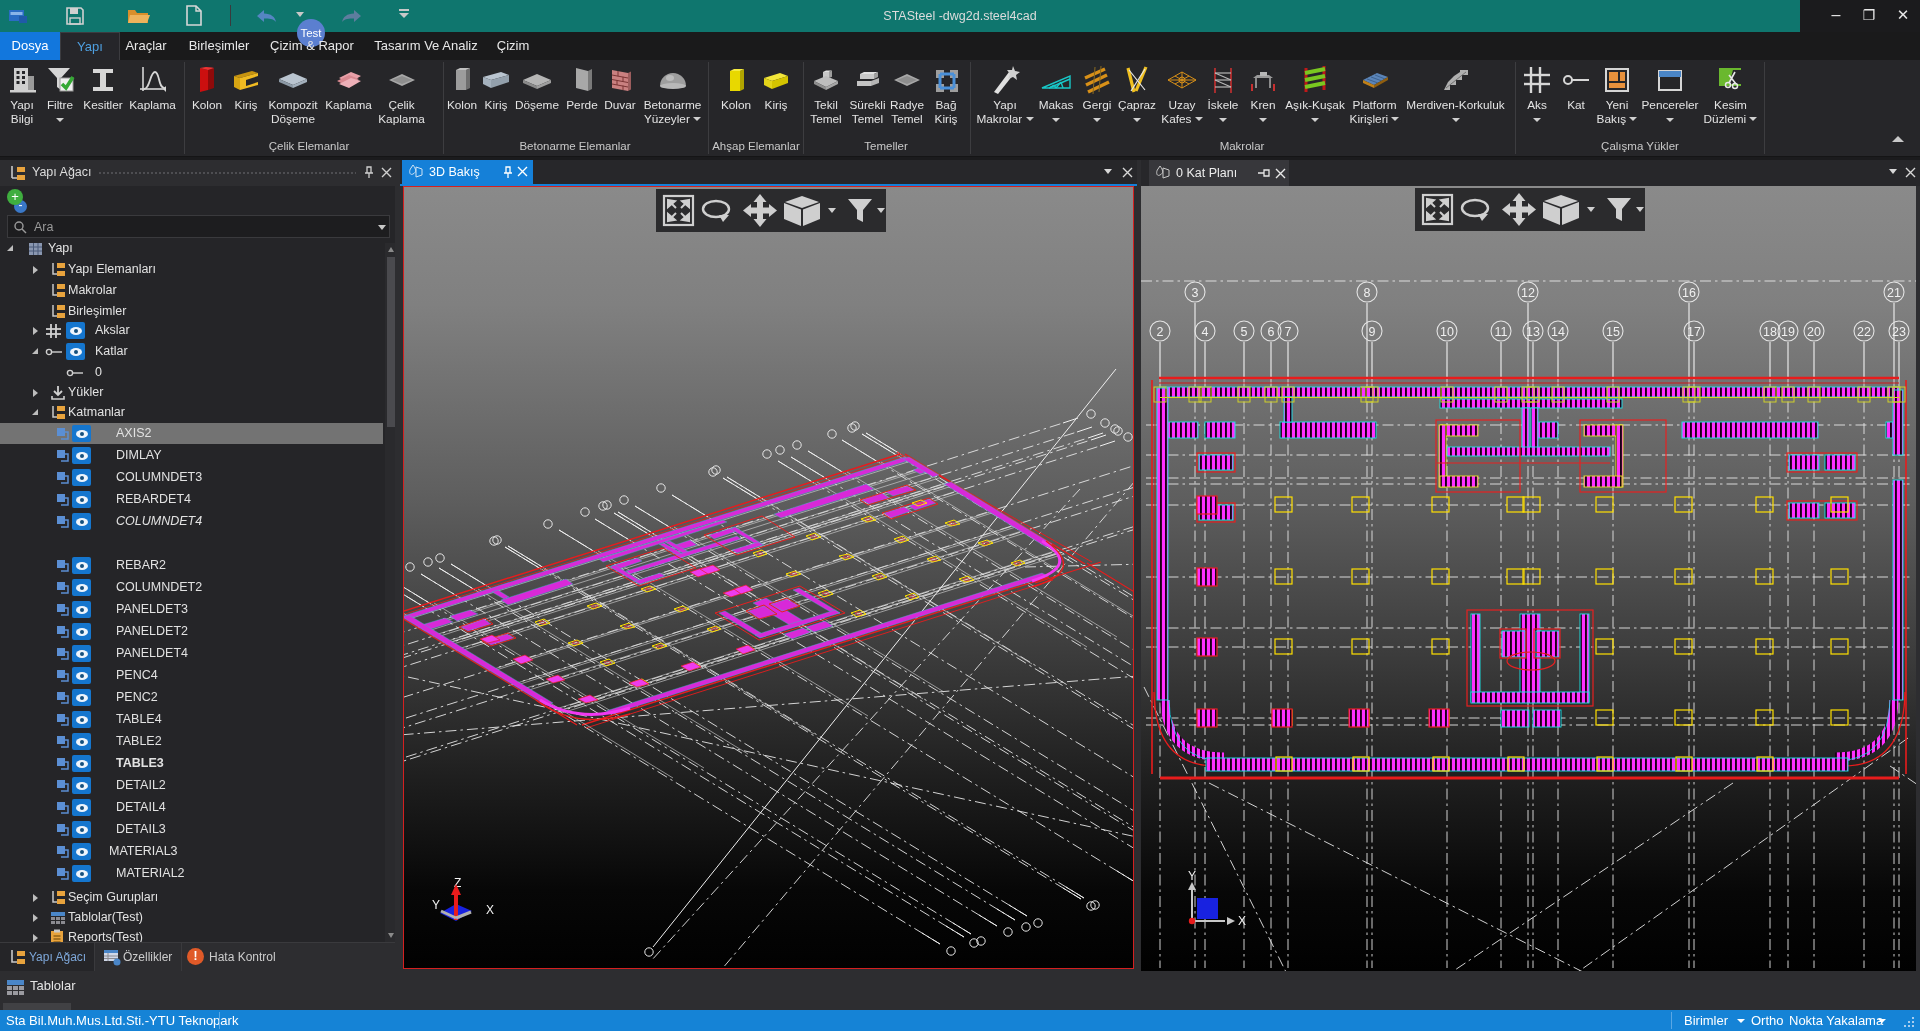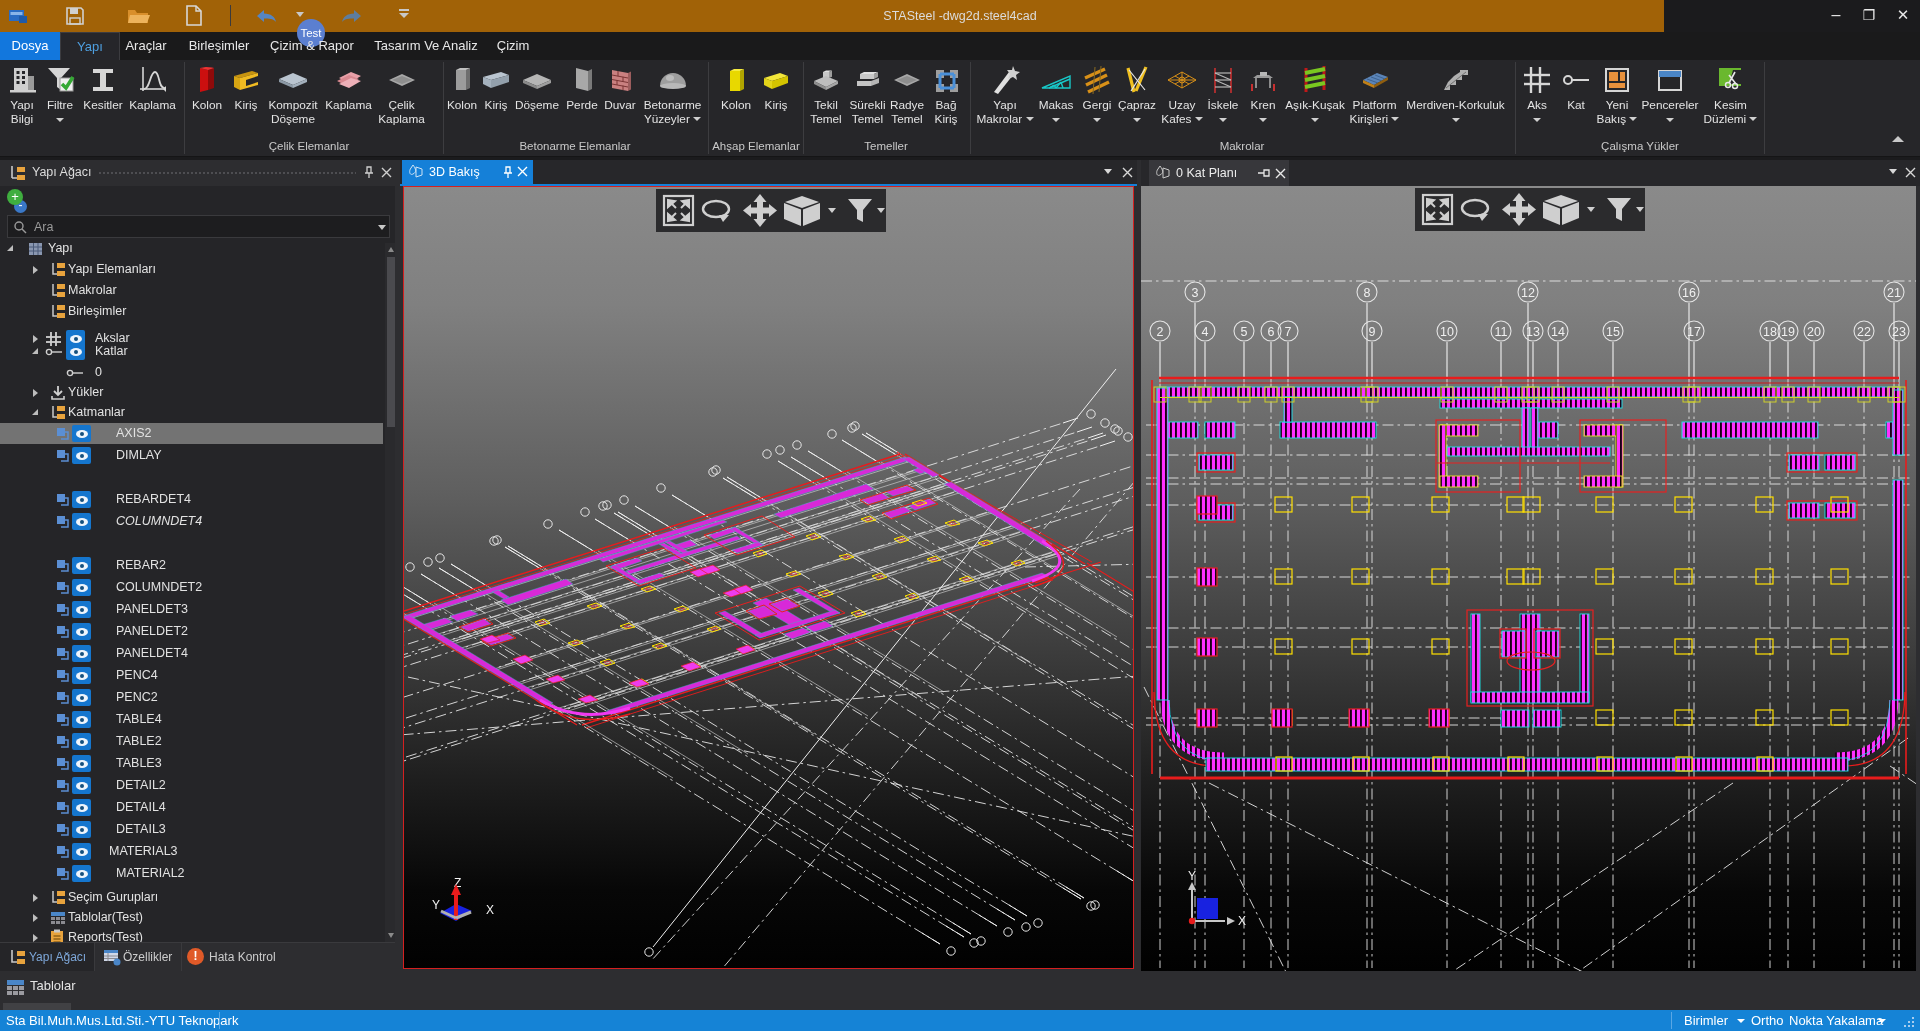--- a/index.html
+++ b/index.html
@@ -1,16 +1,16 @@
 <!DOCTYPE html>
 <html><head><meta charset="utf-8"><style>
 *{margin:0;padding:0;box-sizing:border-box}
 html,body{width:1920px;height:1031px;overflow:hidden;background:#1b1b1d;font-family:"Liberation Sans",sans-serif;-webkit-font-smoothing:antialiased}
 .abs{position:absolute}
-#titlebar{position:absolute;left:0;top:0;width:1664px;height:32px;background:#a16207;color:#e6e6e6}
+#titlebar{position:absolute;left:0;top:0;width:1800px;height:32px;background:#0f766e;color:#e6e6e6}
 #tabrow{position:absolute;left:0;top:32px;width:1920px;height:28px;background:#1a1a1b}
 .rtab{position:absolute;top:0;height:28px;line-height:28px;color:#e8e8e8;font-size:13px;text-align:center;z-index:3}
 #ribbon{position:absolute;left:0;top:60px;width:1920px;height:97px;background:#262629;border-bottom:1px solid #151516}
 .rsep{position:absolute;top:2px;width:1px;height:92px;background:#3d3d40}
 .rlabel{position:absolute;top:80px;font-size:11.5px;color:#c9c9c9;text-align:center;white-space:nowrap}
 .rbtn{position:absolute;top:4px;text-align:center;color:#e4e4e4;font-size:11.8px;line-height:13.5px;white-space:nowrap}
 .rbtn .ric{margin:0 auto 3px auto;width:32px;height:32px;position:relative}
 #tree{position:absolute;left:0;top:160px;width:397px;height:811px;background:#252528;color:#e2e2e2}
 .trow{position:absolute;left:0;width:383px;height:21px;font-size:12.5px;line-height:21px;white-space:nowrap}
 .eye{position:absolute;width:19px;height:17px;background:#1576ce;border-radius:2px}
@@ -529,21 +529,21 @@
       <div class="abs" style="left:68px">Makrolar</div>
     </div>
     <div class="trow" style="top:141px;">
       <svg class="abs" style="left:50px;top:3px" width="16" height="15">
         <path d="M3 1 L3 12 L8 12" stroke="#c8c8c8" stroke-width="1.5" fill="none"></path>
         <rect x="7" y="1" width="8" height="5" fill="#e8a33d"></rect>
         <rect x="7" y="9" width="8" height="5" fill="#e8a33d"></rect>
       </svg>
       <div class="abs" style="left:68px">Birleşimler</div>
     </div>
-    <div class="trow" style="top:168px;padding-left:36px;">
+    <div class="trow" style="top:160px;padding-left:36px;">
       <div class="tgc" style="left:33px;top:6.5px"></div>
       <svg class="abs" style="left:45px;top:3px" width="17" height="16">
         <g stroke="#d0d0d0" stroke-width="1.8">
           <line x1="6" y1="1" x2="6" y2="15"></line>
           <line x1="11" y1="1" x2="11" y2="15"></line>
           <line x1="1" y1="6" x2="16" y2="6"></line>
           <line x1="1" y1="11" x2="16" y2="11"></line>
         </g>
       </svg>
       <div class="eye" style="left:66px;top:2px"></div>
@@ -591,20 +591,28 @@
       <div class="abs" style="left:116px">AXIS2</div>
     </div>
     <div class="trow" style="top:285px;">
       <svg class="abs" style="left:56px;top:4px" width="15" height="14">
         <rect x="1" y="1" width="8" height="8" fill="#5b8fd4"></rect>
         <path d="M5 5 L12 5 L12 12 L5 12" fill="none" stroke="#5b8fd4" stroke-width="1.5"></path>
       </svg>
       <div class="eye" style="left:72px;top:2px"></div>
       <div class="abs" style="left:116px">DIMLAY</div>
     </div>
+    <div class="trow" style="top:307px;">
+      <svg class="abs" style="left:56px;top:4px" width="15" height="14">
+        <rect x="1" y="1" width="8" height="8" fill="#5b8fd4"></rect>
+        <path d="M5 5 L12 5 L12 12 L5 12" fill="none" stroke="#5b8fd4" stroke-width="1.5"></path>
+      </svg>
+      <div class="eye" style="left:72px;top:2px"></div>
+      <div class="abs" style="left:116px">COLUMNDET3</div>
+    </div>
     <div class="trow" style="top:329px;">
       <svg class="abs" style="left:56px;top:4px" width="15" height="14">
         <rect x="1" y="1" width="8" height="8" fill="#5b8fd4"></rect>
         <path d="M5 5 L12 5 L12 12 L5 12" fill="none" stroke="#5b8fd4" stroke-width="1.5"></path>
       </svg>
       <div class="eye" style="left:72px;top:2px"></div>
       <div class="abs" style="left:116px">REBARDET4</div>
     </div>
     <div class="trow" style="top:351px;font-style:italic;">
       <svg class="abs" style="left:56px;top:4px" width="15" height="14">
@@ -679,21 +687,21 @@
       <div class="abs" style="left:116px">TABLE4</div>
     </div>
     <div class="trow" style="top:571px;">
       <svg class="abs" style="left:56px;top:4px" width="15" height="14">
         <rect x="1" y="1" width="8" height="8" fill="#5b8fd4"></rect>
         <path d="M5 5 L12 5 L12 12 L5 12" fill="none" stroke="#5b8fd4" stroke-width="1.5"></path>
       </svg>
       <div class="eye" style="left:72px;top:2px"></div>
       <div class="abs" style="left:116px">TABLE2</div>
     </div>
-    <div class="trow" style="top:593px;">
+    <div class="trow" style="top:593px;font-weight:bold;">
       <svg class="abs" style="left:56px;top:4px" width="15" height="14">
         <rect x="1" y="1" width="8" height="8" fill="#5b8fd4"></rect>
         <path d="M5 5 L12 5 L12 12 L5 12" fill="none" stroke="#5b8fd4" stroke-width="1.5"></path>
       </svg>
       <div class="eye" style="left:72px;top:2px"></div>
       <div class="abs" style="left:116px">TABLE3</div>
     </div>
     <div class="trow" style="top:615px;">
       <svg class="abs" style="left:56px;top:4px" width="15" height="14">
         <rect x="1" y="1" width="8" height="8" fill="#5b8fd4"></rect>

